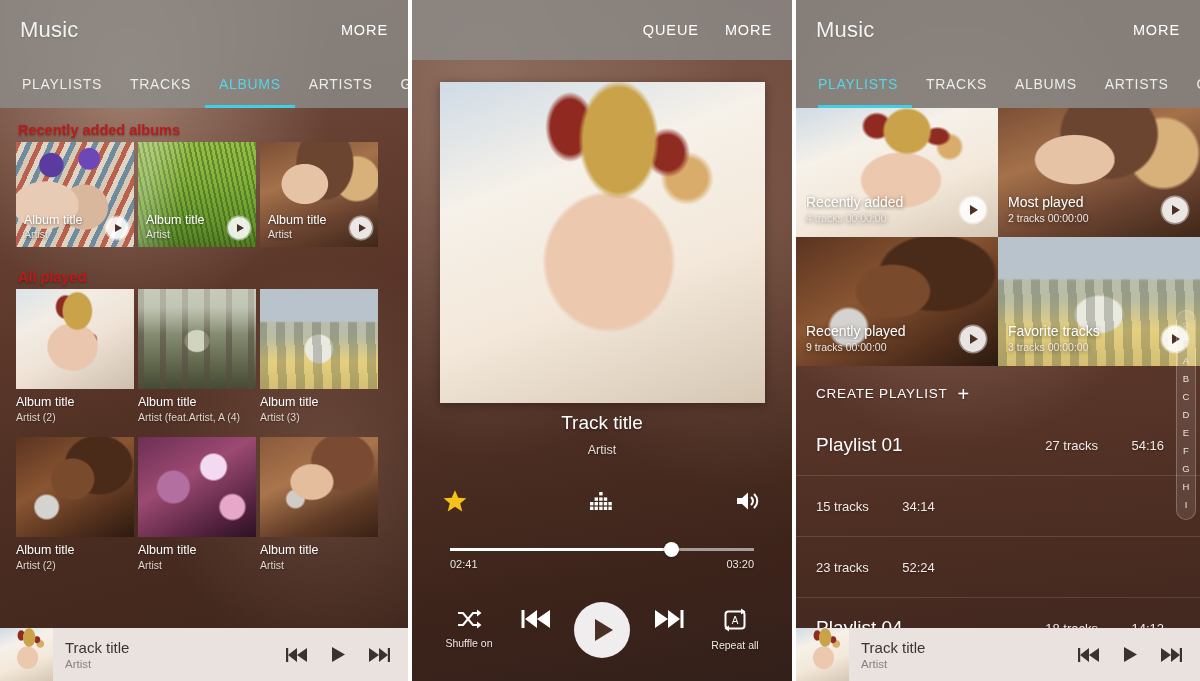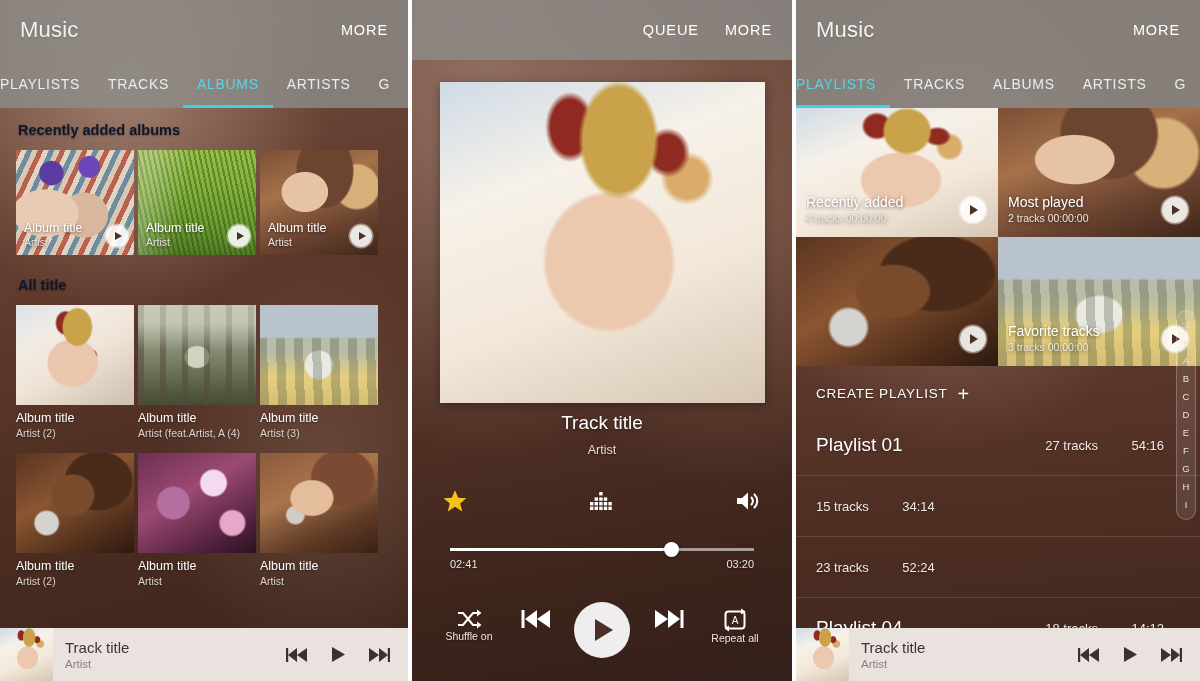--- a/index.html
+++ b/index.html
@@ -52,39 +52,39 @@
   .topbar .spacer { flex: 1; }
   .topbar .action {
     color: #ffffff; font-size: 14.5px; letter-spacing: .9px; font-weight: 400;
     margin-left: 26px; white-space: nowrap;
   }
 
   
   .tabs {
     position: absolute; left: 0; right: 0; top: 60px; height: 48px;
     background: rgba(140,140,138,0.80);
-    display: flex; align-items: center; gap: 0;
+    display: flex; align-items: center; padding-left: 22px; gap: 0;
     overflow: hidden;
   }
   .tab {
     color: #ececea; font-size: 14px; letter-spacing: .7px;
     padding: 0 14px; line-height: 48px; white-space: nowrap; position: relative;
   }
   .tab:first-child { padding-left: 0; }
   .tab.active { color: #55d6e8; }
   .tab.active::after {
     content: ""; position: absolute; left: 0; right: 0; bottom: 0; height: 3px;
     background: #3fd0e5;
   }
 
   
   .p1-body { position: absolute; left: 0; right: 0; top: 108px; bottom: 53px; overflow: hidden; }
   .section-head {
-    color: #0f172a; font-size: 14.5px; font-weight: bold;
-    padding: 14px 0 12px 18px; text-shadow: 0 1px 2px rgba(0,0,0,.35);
+    color: #b91c1c; font-size: 14.5px; font-weight: bold;
+    padding: 14px 0 4px 18px; text-shadow: 0 1px 2px rgba(0,0,0,.35);
   }
   .row-recent { display: flex; gap: 4px; padding: 0 16px; }
   .recent-card {
     position: relative; width: 118px; height: 105px; overflow: hidden; flex: none;
   }
   .recent-card .art { position: absolute; inset: 0; }
   .recent-card .meta {
     position: absolute; left: 8px; bottom: 6px; right: 38px;
   }
   .recent-card .meta .t {
@@ -159,21 +159,21 @@
   .np-times {
     position: absolute; left: 38px; right: 38px; top: 558px;
     display: flex; justify-content: space-between;
     color: #ece5e1; font-size: 11px; text-shadow: 0 1px 2px rgba(0,0,0,.4);
   }
   .np-transport {
     position: absolute; left: 0; right: 0; top: 598px; height: 82px;
     display: flex; align-items: flex-start; justify-content: space-between; padding: 10px 26px 0 26px;
   }
   .tbtn { display: flex; flex-direction: column; align-items: center; width: 62px; }
-  .tbtn .lbl { color: #efe7e3; font-size: 10.5px; white-space: nowrap;
+  .tbtn .lbl { color: #efe7e3; font-size: 10.5px; margin-top: 7px; white-space: nowrap;
     text-shadow: 0 1px 2px rgba(0,0,0,.45); }
   .bigplay {
     width: 56px; height: 56px; border-radius: 50%; background: rgba(255,255,255,.92);
     display: flex; align-items: center; justify-content: center; margin-top: -6px;
   }
   .bigplay::after {
     content: ""; width: 0; height: 0; margin-left: 4px;
     border-left: 18px solid #4a3027; border-top: 11px solid transparent; border-bottom: 11px solid transparent;
   }
 
@@ -338,21 +338,21 @@
         <div class="recent-card">
           <div class="art art-singer"></div>
           <div class="meta">
             <div class="t">Album title</div>
             <div class="a">Artist</div>
           </div>
           <div class="playbtn"></div>
         </div>
       </div>
 
-      <div class="section-head" style="padding-top:22px">All title</div>
+      <div class="section-head" style="padding-top:22px">All played</div>
 
       <div class="grid-all">
         <div class="album-cell">
           <div class="art art-queen"></div>
           <div class="t">Album title</div>
           <div class="a">Artist (2)</div>
         </div>
         <div class="album-cell">
           <div class="art art-forest"></div>
           <div class="t">Album title</div>
@@ -558,20 +558,24 @@
         <div class="pl-tile">
           <div class="art art-singer"></div>
           <div class="meta">
             <div class="t">Most played</div>
             <div class="s">2 tracks   00:00:00</div>
           </div>
           <div class="playbtn"></div>
         </div>
         <div class="pl-tile">
           <div class="art art-dark-singer"></div>
+          <div class="meta">
+            <div class="t">Recently played</div>
+            <div class="s">9 tracks   00:00:00</div>
+          </div>
           <div class="playbtn"></div>
         </div>
         <div class="pl-tile">
           <div class="art art-taxi"></div>
           <div class="meta">
             <div class="t">Favorite tracks</div>
             <div class="s">3 tracks   00:00:00</div>
           </div>
           <div class="playbtn"></div>
         </div>

